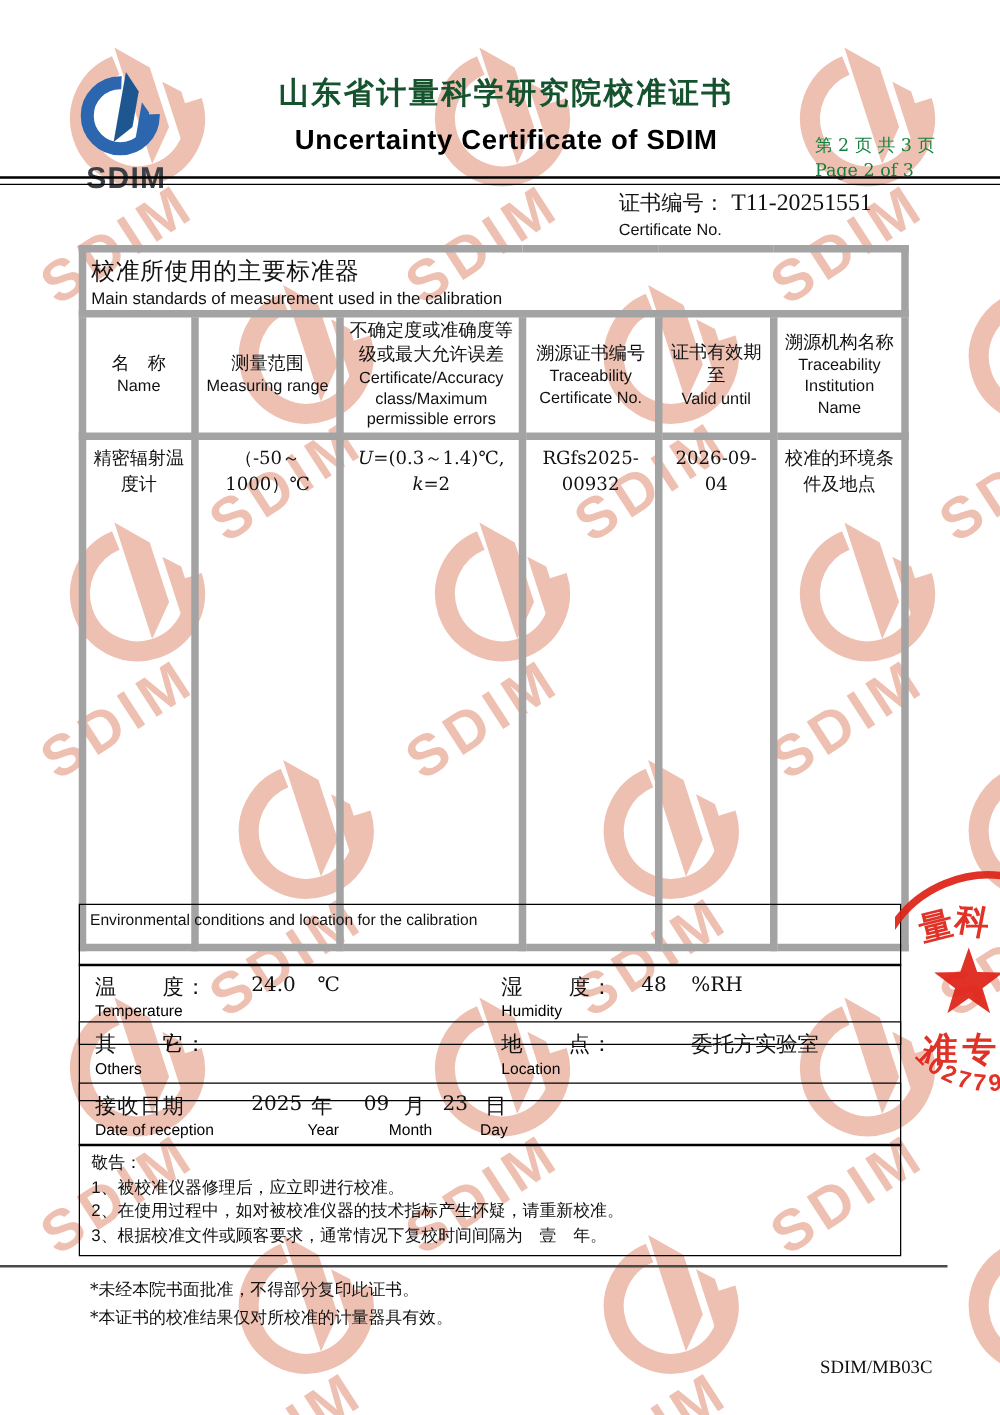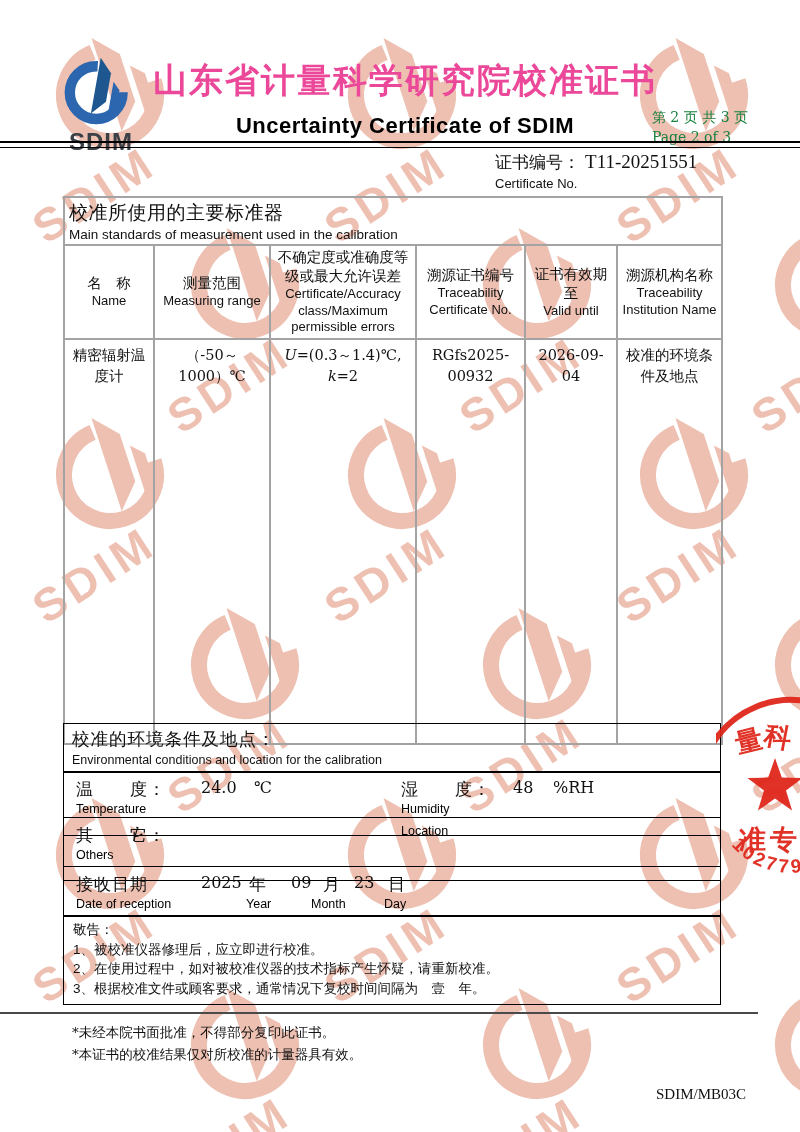--- a/index.html
+++ b/index.html
@@ -8,34 +8,34 @@
     margin:0 auto;overflow:hidden;color:#111;
     font-family:"Liberation Sans",sans-serif;
   }
   .layer{position:absolute;left:0;top:0;}
   #wm-layer{z-index:0;pointer-events:none;}
   .content{position:absolute;left:0;top:0;width:800px;height:1132px;z-index:1;}
   
   .logo{position:absolute;left:60px;top:54px;width:82px;text-align:center;}
   .logo-text{font-weight:bold;font-size:24px;letter-spacing:1px;color:#3a4046;line-height:1;margin-top:-2px;}
   .title-block{position:absolute;left:140px;right:130px;top:58px;text-align:center;}
-  .title-zh{font-family:Liberation Serif, serif;font-weight:bold;font-size:34px;letter-spacing:2px;color:#ec4899;}
+  .title-zh{font-family:Liberation Serif, serif;font-weight:bold;font-size:24px;letter-spacing:2px;color:#14532d;}
   .title-en{font-size:22px;font-weight:bold;letter-spacing:.5px;color:#000;margin-top:9px;}
   .page-info{position:absolute;right:52px;top:108px;text-align:left;
     font-family:"DejaVu Serif","Liberation Serif",serif;font-size:14px;line-height:1.4;color:#15803d;}
   .rule-double{position:absolute;left:0;top:141px;width:800px;height:4px;
     border-top:2.5px solid #000;border-bottom:1px solid #000;}
   .cert-line{position:absolute;left:495px;top:151px;font-family:"DejaVu Serif","Liberation Serif",serif;}
   .cert-zh{font-size:17px;}
   .cert-no{font-size:19px;font-family:"Liberation Serif",serif;}
   .cert-en{font-family:"Liberation Sans",sans-serif;font-size:13px;margin-top:2px;}
   
   table.standards{position:absolute;left:63px;top:196px;width:658px;border-collapse:collapse;
     border:2px solid #000;table-layout:fixed;background:transparent;}
-  table.standards td{border:2px solid #a3a3a3;padding:2px 4px;vertical-align:middle;margin-left:24px;}
+  table.standards td{border:6px solid #a3a3a3;padding:2px 4px;vertical-align:middle;margin-left:24px;}
   td.tbl-title{height:32px;text-align:left;padding:2px 7px;}
   .tbl-title-zh{font-size:19px;letter-spacing:.5px;}
   .tbl-title-en{font-size:13.5px;margin-top:1px;}
   tr.hdr td{height:88px;text-align:center;font-size:14.5px;line-height:1.3;}
   .hdr-zh{font-family:"DejaVu Serif","Liberation Serif",serif;}
   .hdr-en{font-family:"Liberation Sans",sans-serif;font-size:13px;}
   tr.data td{height:396px;vertical-align:top;text-align:center;
     font-family:"DejaVu Serif","Liberation Serif",serif;font-size:14.5px;line-height:1.45;padding-top:5px;}
   .ital{font-style:italic;}
   
@@ -185,21 +185,20 @@
         </td>
         <td><span class="ital">U</span><span>=(0.3～1.4)℃, </span><span class="ital">k</span><span>=2</span></td>
         <td>RGfs2025-00932</td>
         <td>2026-09-04</td>
         <td>校准的环境条件及地点</td>
       </tr>
     </tbody>
       </table>
 
     <div class="box env-title">
-      <div class="env-title-zh">校准的环境条件及地点：</div>
       <div class="env-title-en">Environmental conditions and location for the calibration</div>
     </div>
 
     <div class="box row-box temp-row">
       <div class="half half-l">
         <div class="zh-line">
           <span class="pos" style="left:0">温　　度：</span>
           <span class="pos serif-val" style="left:125px">24.0</span>
           <span class="pos serif-val" style="left:178px">℃</span>
         </div>
@@ -223,20 +222,24 @@
       <div class="half half-l">
         <div class="zh-line">
           <span class="pos" style="left:0">其　　它：</span>
           <span class="pos serif-val" style="left:57px">/</span>
         </div>
         <div class="en-line">
             <span class="pos" style="left:0">Others</span>
           </div>
       </div>
       <div class="half half-r">
+        <div class="zh-line">
+          <span class="pos" style="left:0">地　　点：</span>
+          <span class="pos serif-val" style="left:152px;font-size:17px">委托方实验室</span>
+        </div>
         <div class="en-line">
             <span class="pos" style="left:0">Location</span>
           </div>
       </div>
     </div>
 
     <div class="box row-box recv-row">
       <div class="half half-l" style="width:620px">
         <div class="zh-line">
           <span class="pos" style="left:0">接收日期</span>

